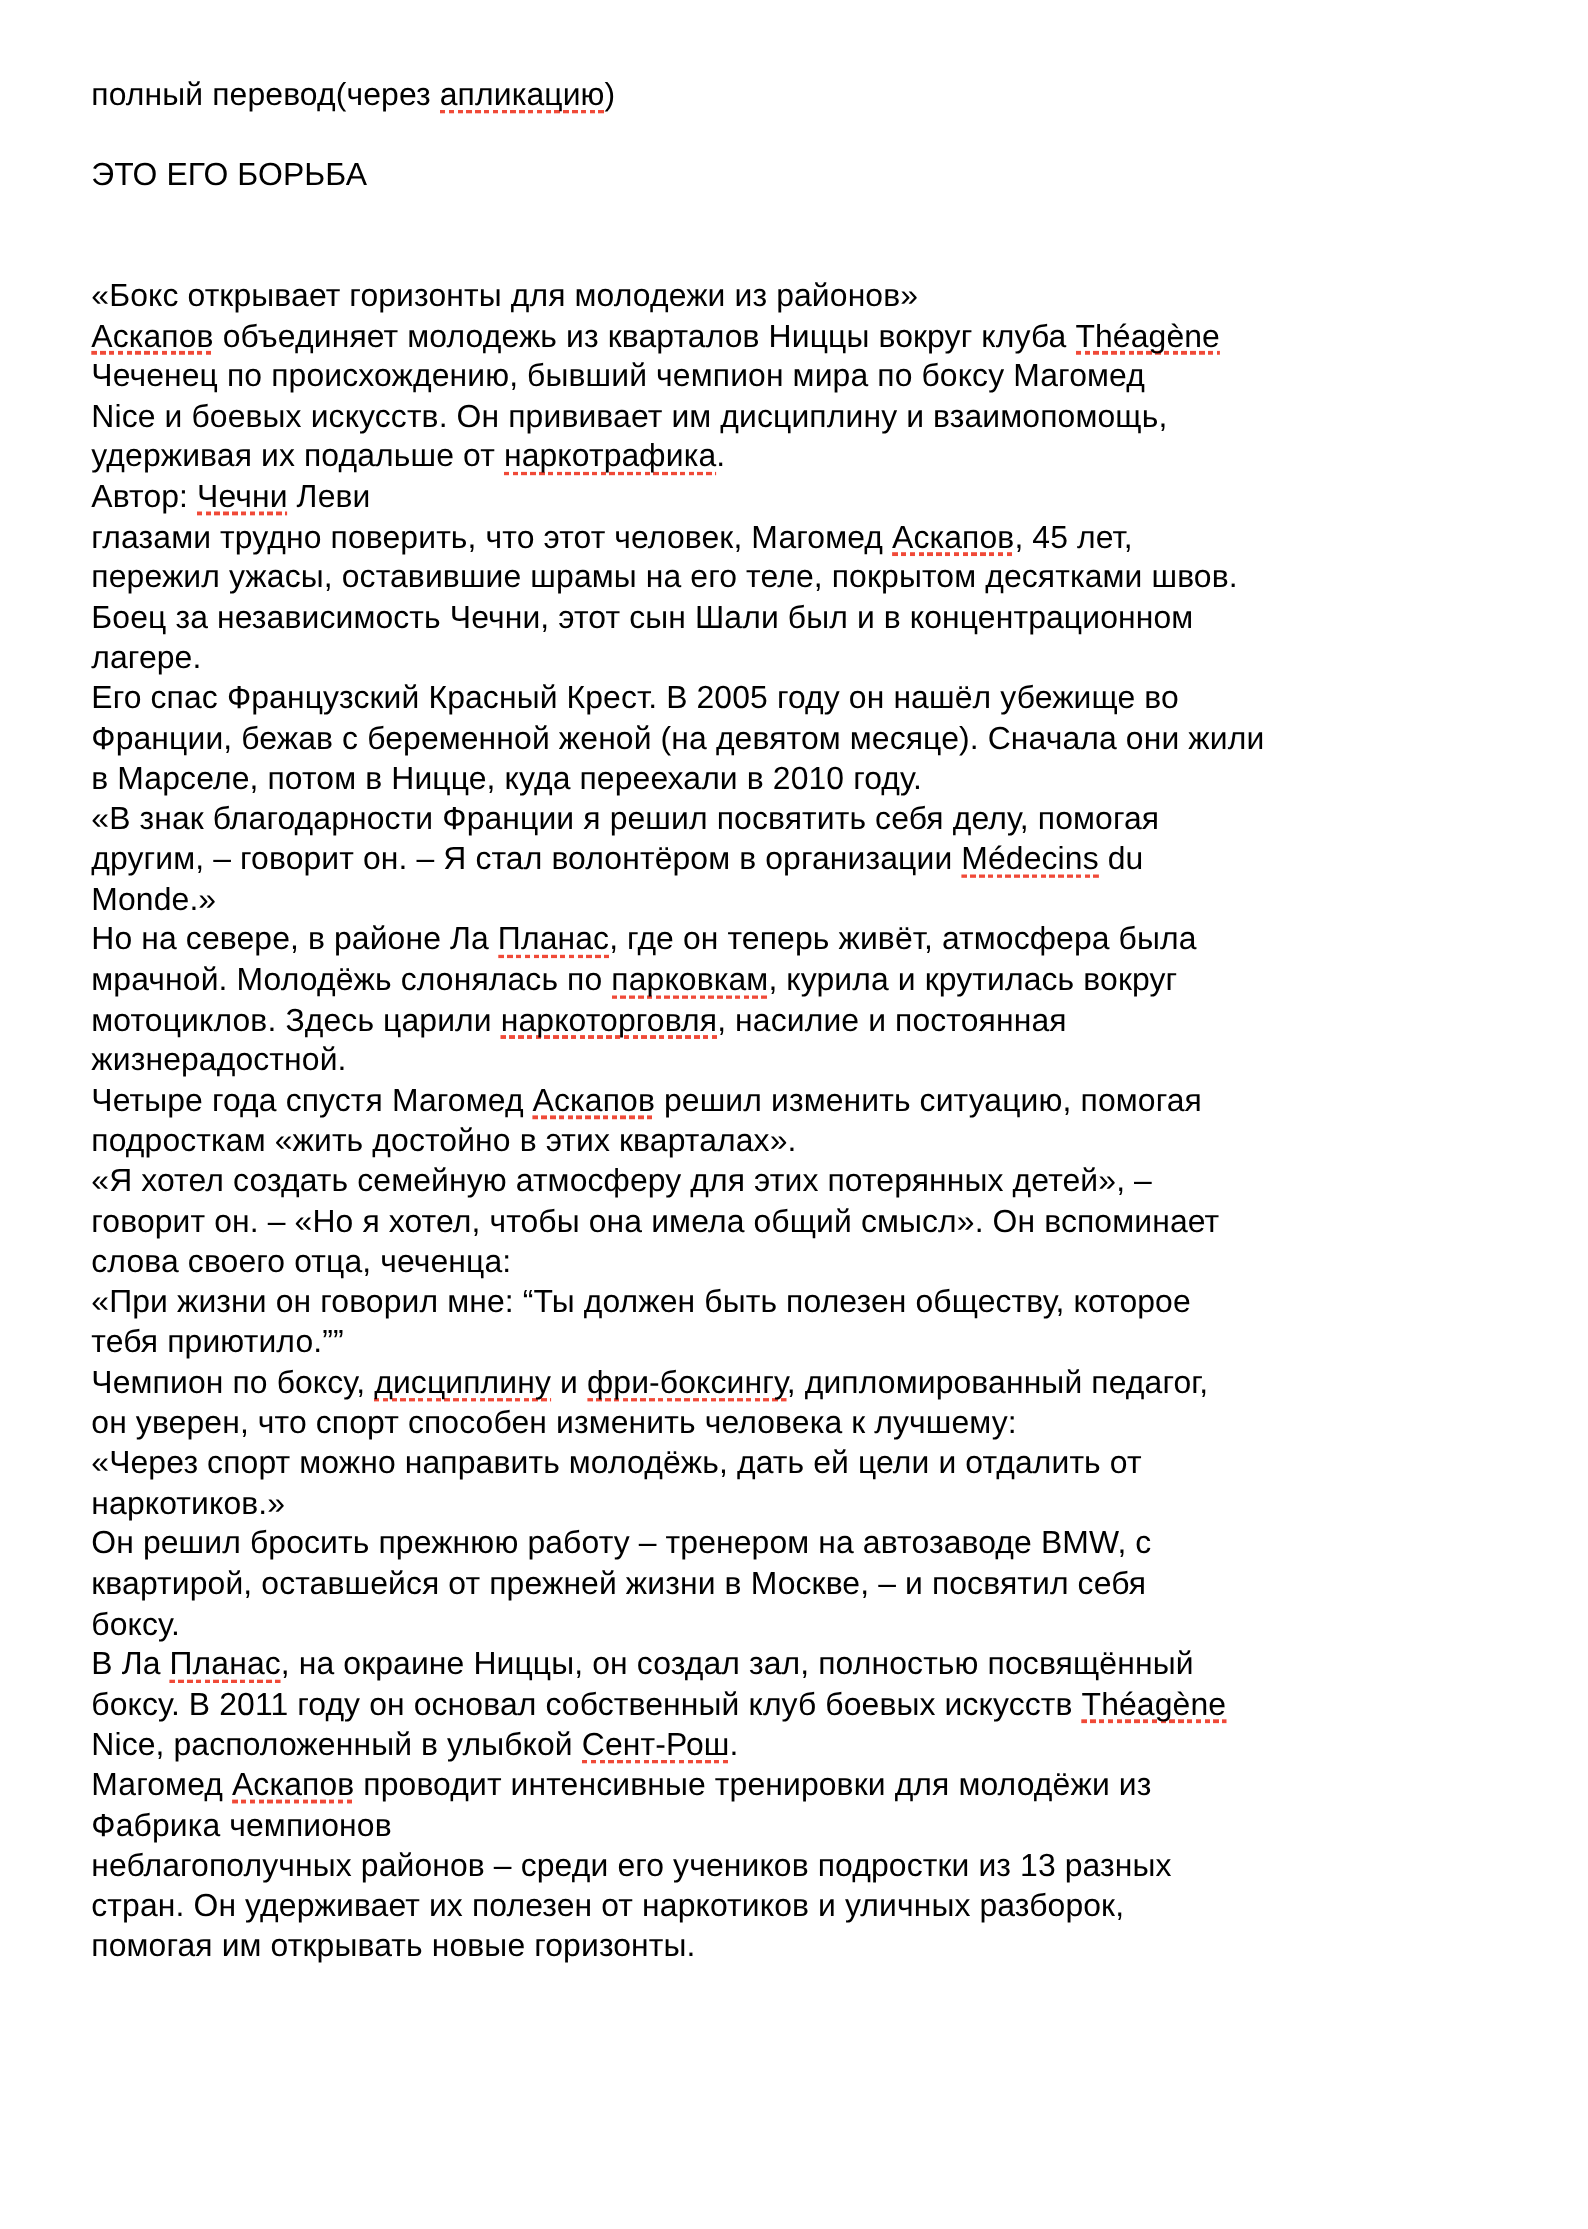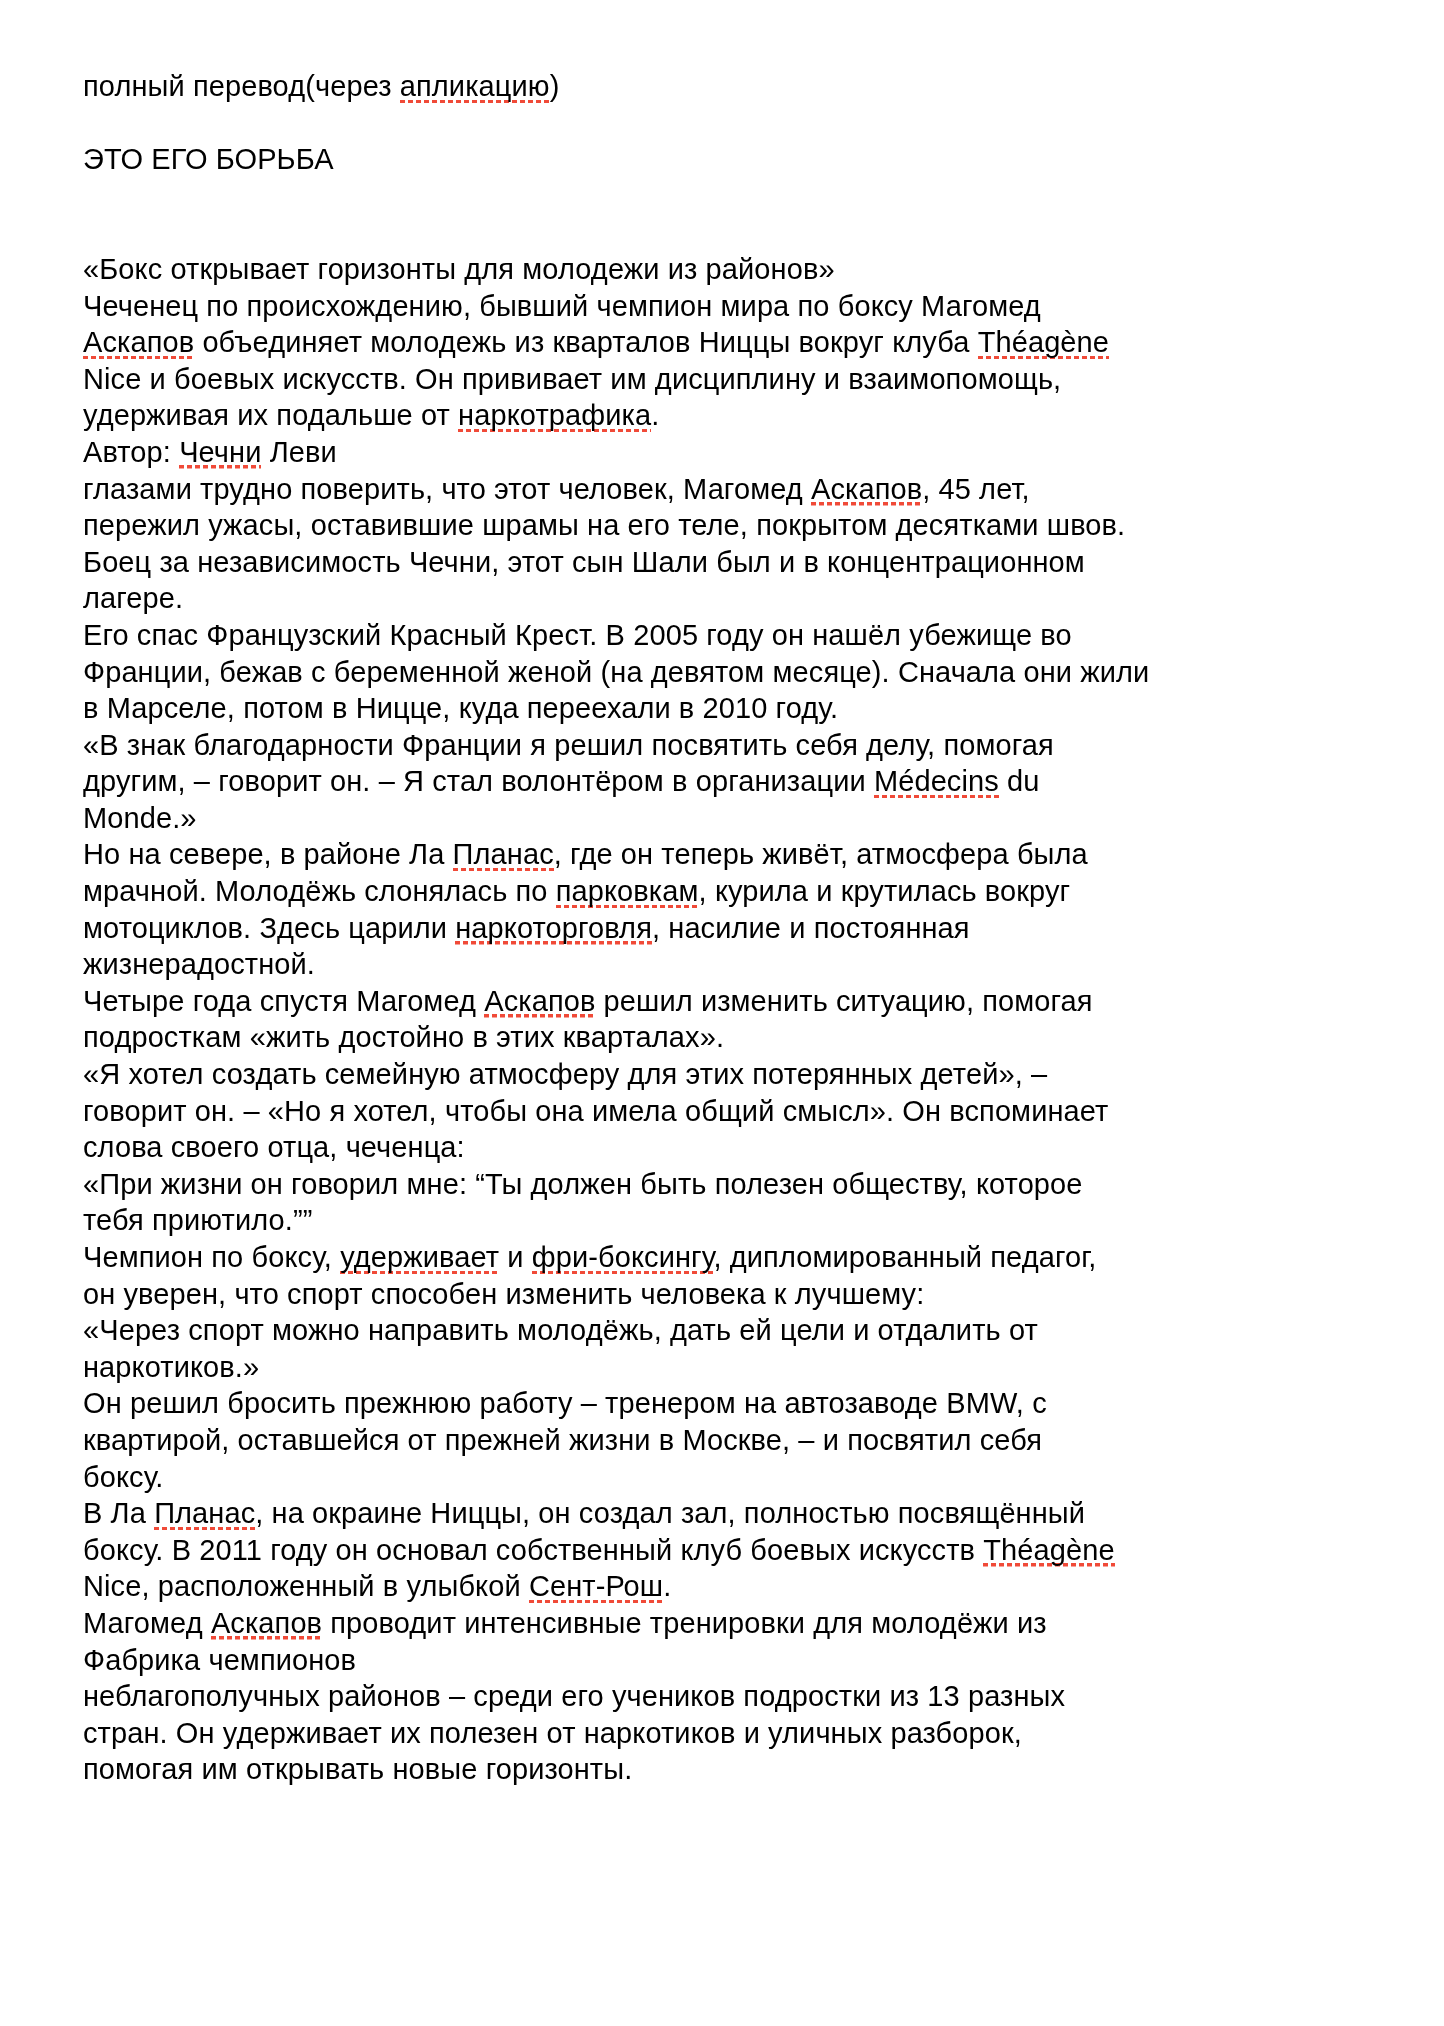--- a/index.html
+++ b/index.html
@@ -36,22 +36,22 @@
 <body style="background: rgb(255, 255, 255); color: rgb(0, 0, 0);">
 
 <div class="doc">
   <div>
       <div class="line"><span>полный перевод(через </span><span class="miss">апликацию</span><span>)</span></div>
       <div class="line">&nbsp;</div>
       <div class="line"><span>ЭТО ЕГО БОРЬБА</span></div>
       <div class="line">&nbsp;</div>
       <div class="line">&nbsp;</div>
       <div class="line"><span>«Бокс открывает горизонты для молодежи из районов»</span></div>
+      <div class="line"><span class="miss">Аскапов</span><span> объединяет молодежь из кварталов Ниццы вокруг клуба </span><span class="miss">Théagène</span></div>
       <div class="line"><span>Чеченец по происхождению, бывший чемпион мира по боксу Магомед</span></div>
-      <div class="line"><span class="miss">Аскапов</span><span> объединяет молодежь из кварталов Ниццы вокруг клуба </span><span class="miss">Théagène</span></div>
       <div class="line"><span>Nice и боевых искусств. Он прививает им дисциплину и взаимопомощь,</span></div>
       <div class="line"><span>удерживая их подальше от </span><span class="miss">наркотрафика</span><span>.</span></div>
       <div class="line"><span>Автор: </span><span class="miss">Чечни</span><span> Леви</span></div>
       <div class="line"><span>глазами трудно поверить, что этот человек, Магомед </span><span class="miss">Аскапов</span><span>, 45 лет,</span></div>
       <div class="line"><span>пережил ужасы, оставившие шрамы на его теле, покрытом десятками швов.</span></div>
       <div class="line"><span>Боец за независимость Чечни, этот сын Шали был и в концентрационном</span></div>
       <div class="line"><span>лагере.</span></div>
       <div class="line"><span>Его спас Французский Красный Крест. В 2005 году он нашёл убежище во</span></div>
       <div class="line"><span>Франции, бежав с беременной женой (на девятом месяце). Сначала они жили</span></div>
       <div class="line"><span>в Марселе, потом в Ницце, куда переехали в 2010 году.</span></div>
@@ -62,21 +62,21 @@
       <div class="line"><span>мрачной. Молодёжь слонялась по </span><span class="miss">парковкам</span><span>, курила и крутилась вокруг</span></div>
       <div class="line"><span>мотоциклов. Здесь царили </span><span class="miss">наркоторговля</span><span>, насилие и постоянная</span></div>
       <div class="line"><span>жизнерадостной.</span></div>
       <div class="line"><span>Четыре года спустя Магомед </span><span class="miss">Аскапов</span><span> решил изменить ситуацию, помогая</span></div>
       <div class="line"><span>подросткам «жить достойно в этих кварталах».</span></div>
       <div class="line"><span>«Я хотел создать семейную атмосферу для этих потерянных детей», –</span></div>
       <div class="line"><span>говорит он. – «Но я хотел, чтобы она имела общий смысл». Он вспоминает</span></div>
       <div class="line"><span>слова своего отца, чеченца:</span></div>
       <div class="line"><span>«При жизни он говорил мне: “Ты должен быть полезен обществу, которое</span></div>
       <div class="line"><span>тебя приютило.””</span></div>
-      <div class="line"><span>Чемпион по боксу, </span><span class="miss">удерживает</span><span> и </span><span class="miss">фри-боксингу</span><span>, дипломированный педагог,</span></div>
+      <div class="line"><span>Чемпион по боксу, </span><span class="miss">дисциплину</span><span> и </span><span class="miss">фри-боксингу</span><span>, дипломированный педагог,</span></div>
       <div class="line"><span>он уверен, что спорт способен изменить человека к лучшему:</span></div>
       <div class="line"><span>«Через спорт можно направить молодёжь, дать ей цели и отдалить от</span></div>
       <div class="line"><span>наркотиков.»</span></div>
       <div class="line"><span>Он решил бросить прежнюю работу – тренером на автозаводе BMW, с</span></div>
       <div class="line"><span>квартирой, оставшейся от прежней жизни в Москве, – и посвятил себя</span></div>
       <div class="line"><span>боксу.</span></div>
       <div class="line"><span>В Ла </span><span class="miss">Планас</span><span>, на окраине Ниццы, он создал зал, полностью посвящённый</span></div>
       <div class="line"><span>боксу. В 2011 году он основал собственный клуб боевых искусств </span><span class="miss">Théagène</span></div>
       <div class="line"><span>Nice, расположенный в улыбкой </span><span class="miss">Сент-Рош</span><span>.</span></div>
       <div class="line"><span>Магомед </span><span class="miss">Аскапов</span><span> проводит интенсивные тренировки для молодёжи из</span></div>

